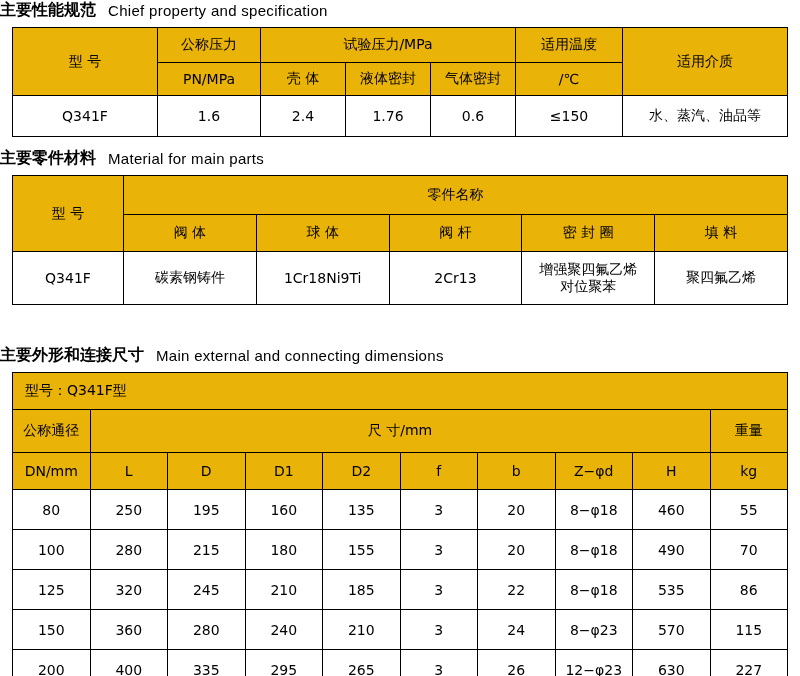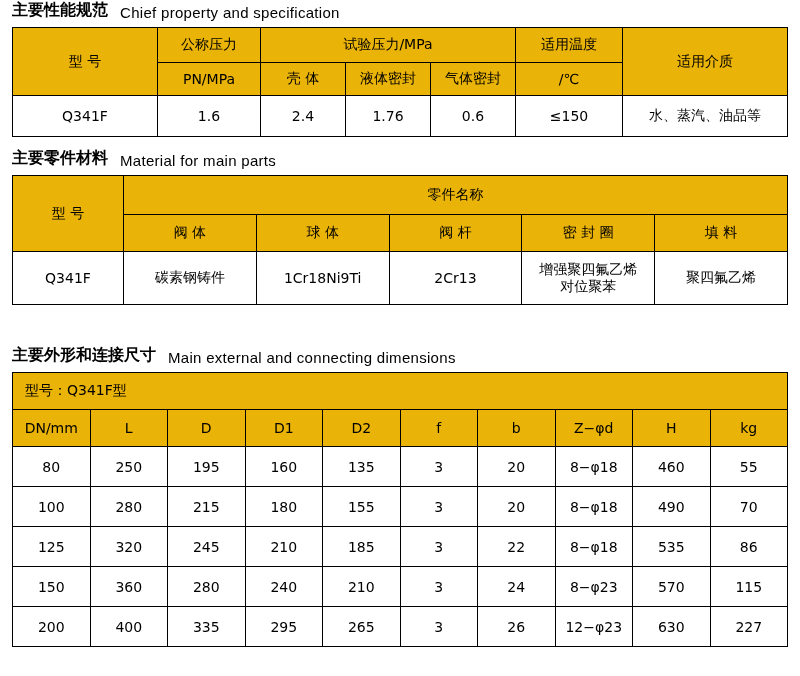--- a/index.html
+++ b/index.html
@@ -21,22 +21,21 @@
     box-sizing: border-box;
     padding: 0;
   }
   .section {
     position: absolute;
     left: 0;
     width: 800px;
   }
   .sec-title {
     display: flex;
-    align-items: flex-end;
-    padding-left: 12px;
+    align-items: center;
     margin-bottom: 6px;
   }
   .sec-title .cn {
     font-size: 16px;
     font-weight: bold;
     letter-spacing: 0px;
     font-family: "DejaVu Sans", sans-serif;
   }
   .sec-title .en {
     font-size: 15px;
@@ -191,20 +190,25 @@
   <div class="section" id="sec3">
     <div class="sec-title">
       <span class="cn">主要外形和连接尺寸</span>
       <span class="en">Main external and connecting dimensions</span>
     </div>
     <table class="grid">
       <tbody>
         <tr class="modelrow">
           <td class="hdr" colspan="10">型号：Q341F型</td>
         </tr>
+        <tr class="row-h1">
+          <td class="hdr d0">公称通径</td>
+          <td class="hdr" colspan="8">尺    寸/mm</td>
+          <td class="hdr d9">重量</td>
+        </tr>
         <tr class="row-h2">
           <td class="hdr d0">DN/mm</td>
           <td class="hdr d1">L</td>
           <td class="hdr d2">D</td>
           <td class="hdr d3">D1</td>
           <td class="hdr d4">D2</td>
           <td class="hdr d5">f</td>
           <td class="hdr d6">b</td>
           <td class="hdr d7">Z−φd</td>
           <td class="hdr d8">H</td>

